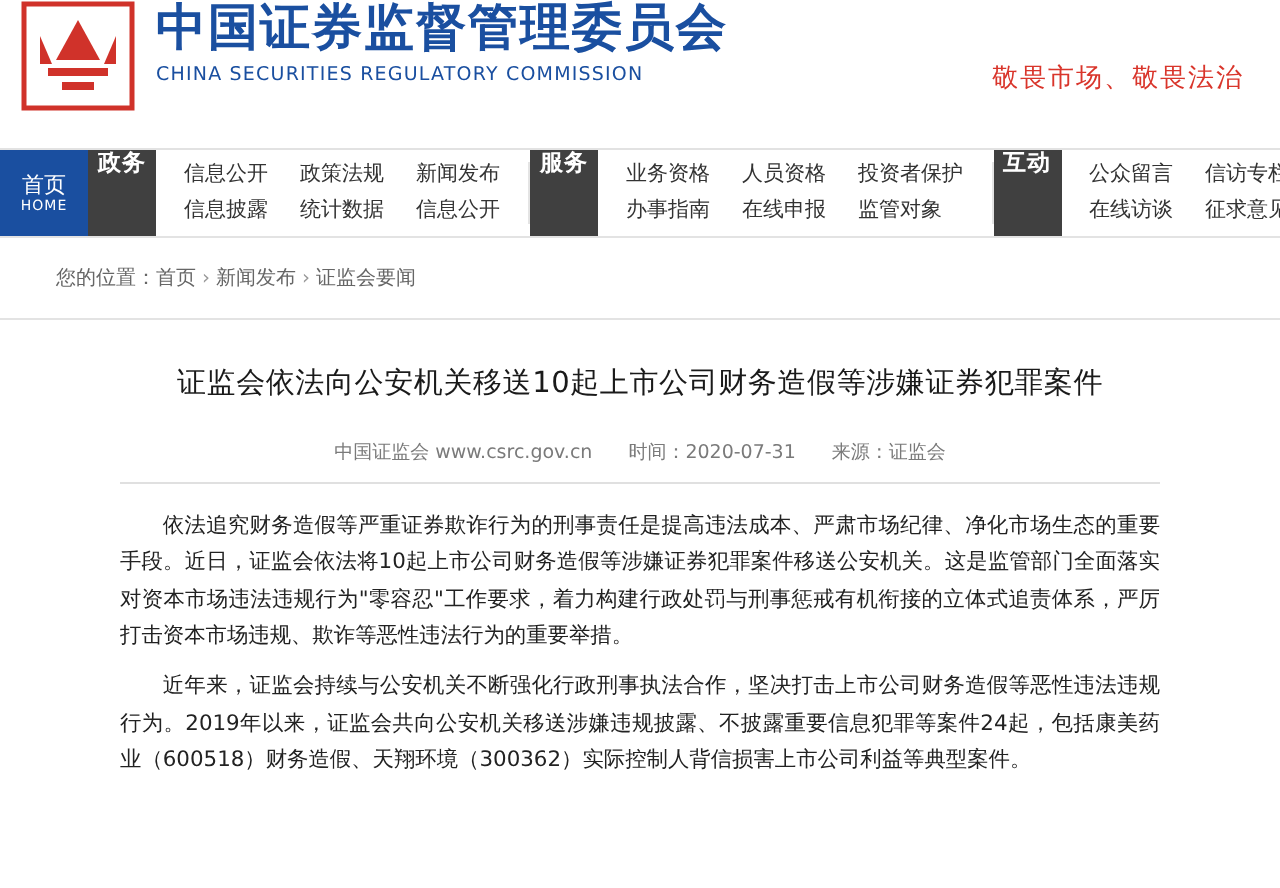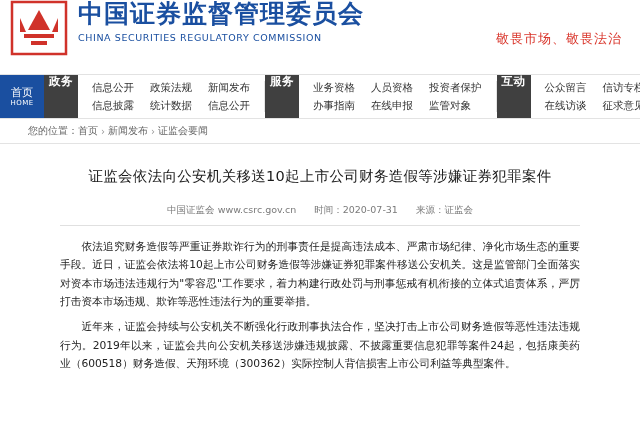--- a/index.html
+++ b/index.html
@@ -112,21 +112,21 @@
     font-size: 10.5px;
     color: #333;
     white-space: nowrap;
     padding: 0 8px;
     line-height: 15px;
   }
   .nav-sep { flex: 0 0 1px; background: #e4e4e4; margin: 6px 0; }
 
   
   .breadcrumb-bar {
-    height: 26px;
+    height: 42px;
     border-top: 1px solid #e3e3e3;
     border-bottom: 1px solid #e3e3e3;
     display: flex;
     align-items: center;
     padding-left: 28px;
     font-size: 10px;
     color: #666;
     background: #fff;
   }
   .breadcrumb-bar .sep { padding: 0 3px; color: #999; }

